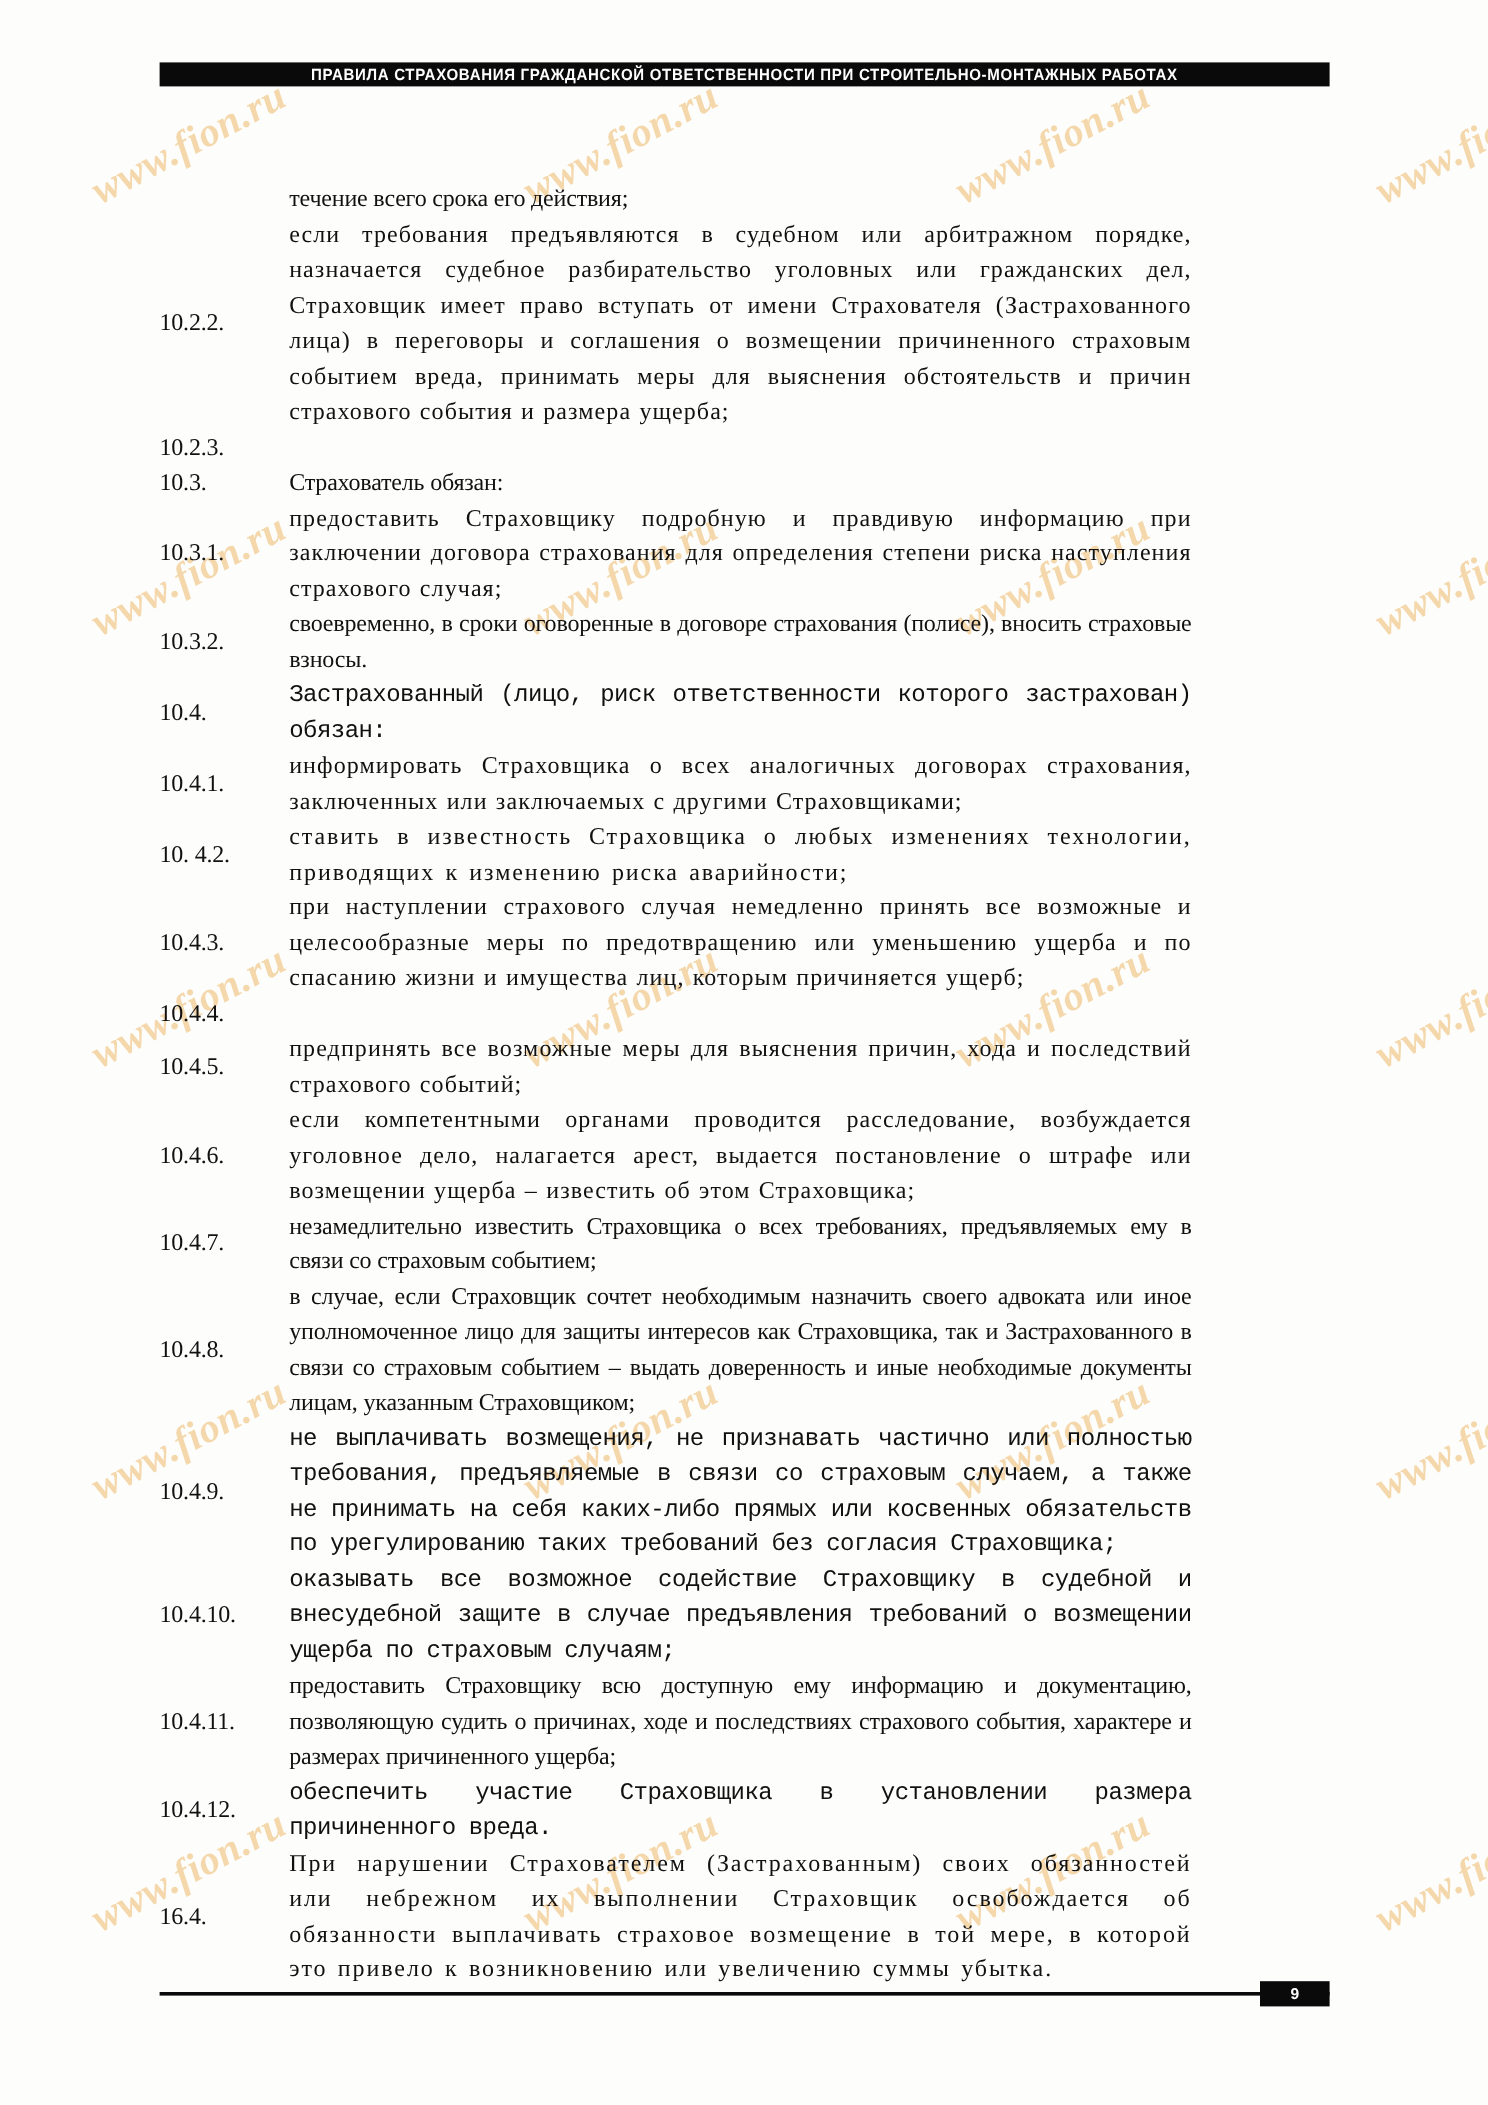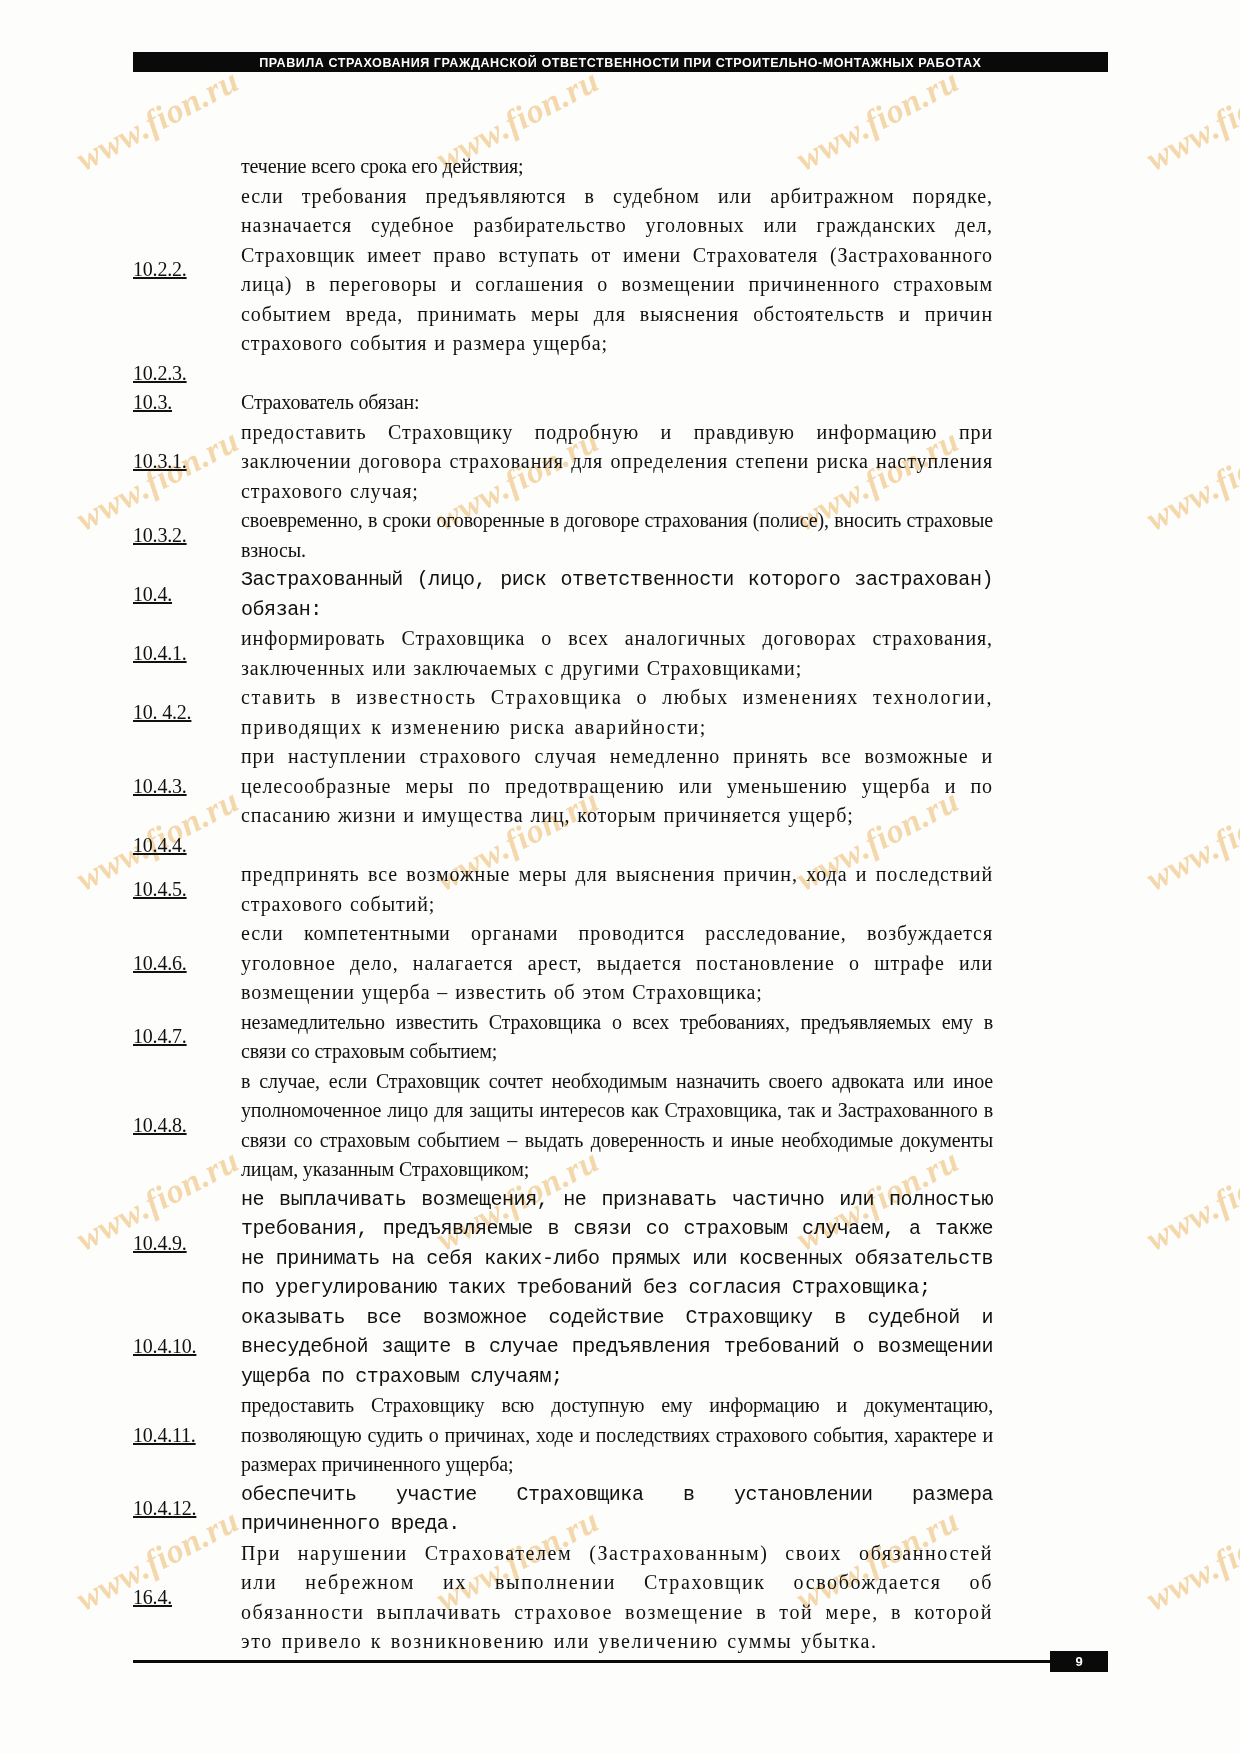--- a/index.html
+++ b/index.html
@@ -71,21 +71,20 @@
   .clause {
     display: flex;
     align-items: center;
     font-size: 20px;
     line-height: 29.5px;
   }
   .clause .num {
     flex: 0 0 auto;
     width: 108px;
     letter-spacing: -0.2px;
-    text-decoration: underline;
   }
   .clause .body {
     flex: 1 1 auto;
     text-align: justify;
     text-justify: inter-word;
     hyphens: none;
   }
   
   .clause.noindent .num { width: 108px; }
 

